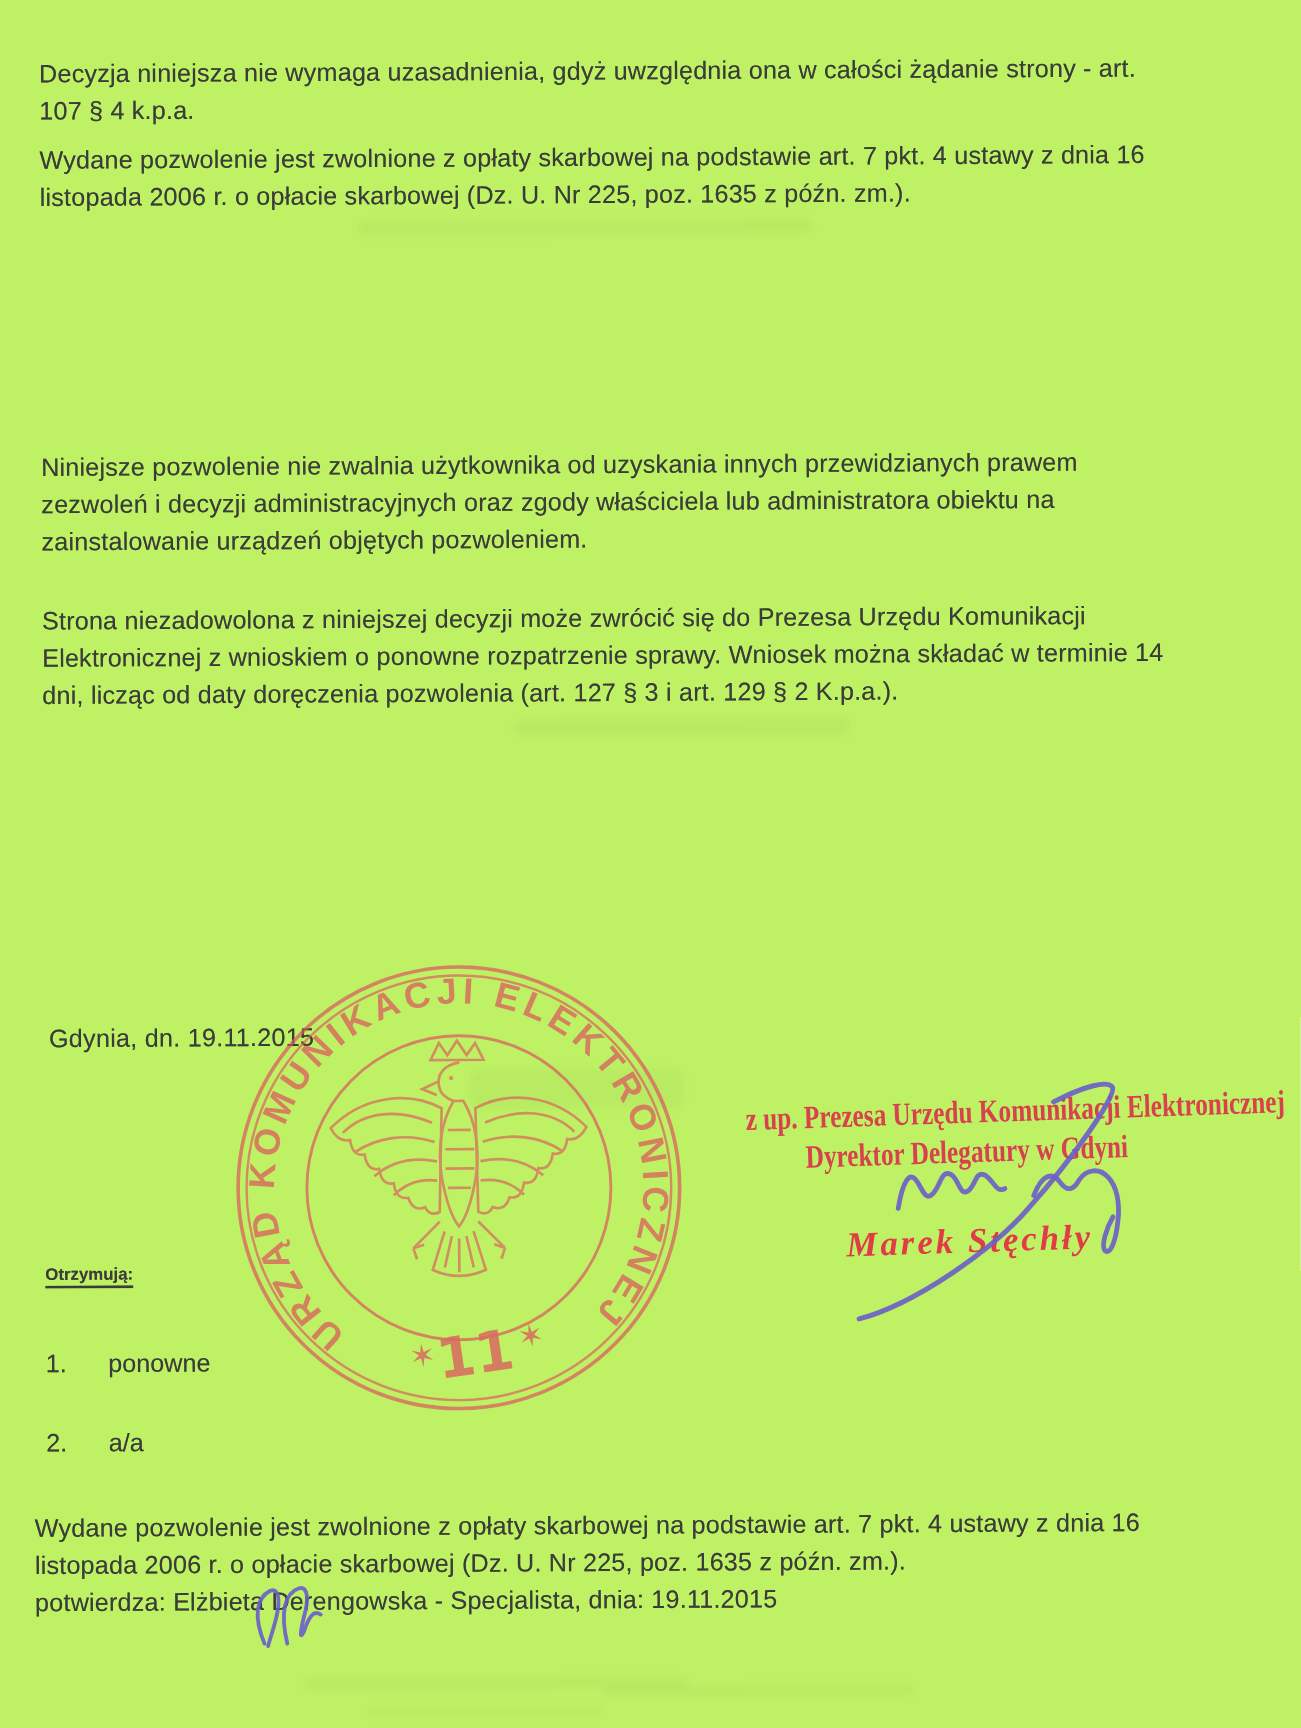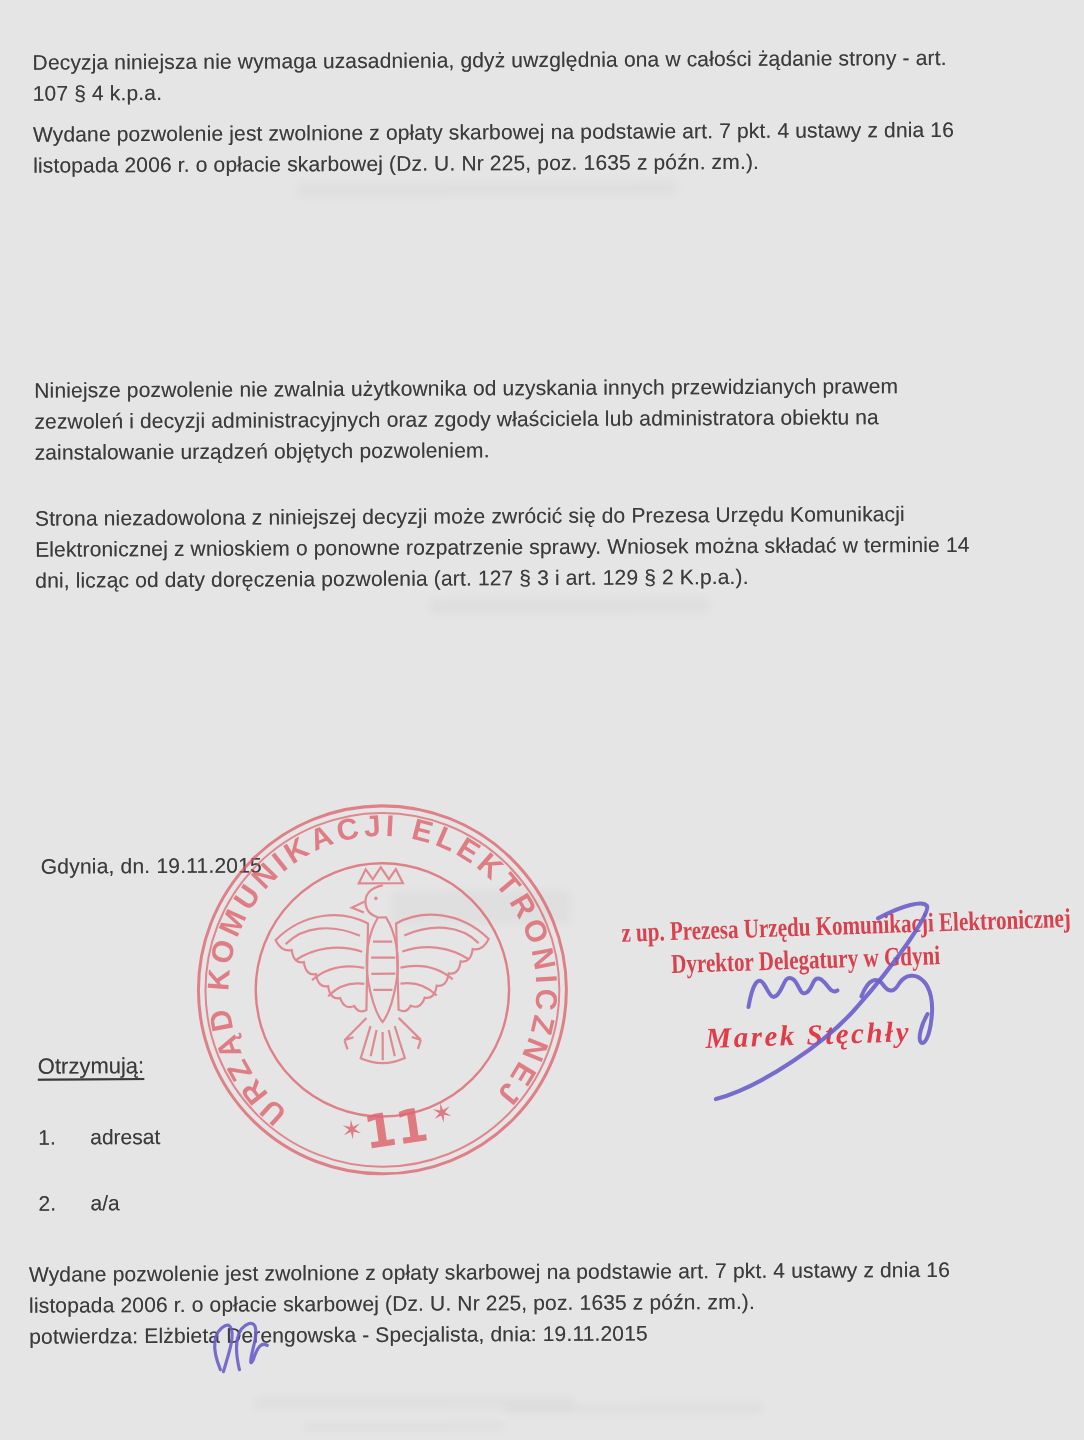--- a/index.html
+++ b/index.html
@@ -1,19 +1,19 @@
 <!DOCTYPE html>
 <html lang="pl" style="--ink: #3b3b3b; --stamp-red: #dd5660; --sig-red: #d8414e; --name-red: #e23b48; --pen-blue: #6a5ec9;"><head>
 <meta charset="utf-8">
 <style>
   html,body{margin:0;padding:0;background:#ffffff;}
   .page{
     position:relative;
     width:1084px;height:1440px;
-    background:#e5e5e5;
+    background:#bef264;
     overflow:hidden;
     font-family:"Liberation Sans",sans-serif;
     color:var(--ink,#3b3b3b);
   }
   .sheet{
     position:absolute;inset:0;
     transform:rotate(-0.3deg);
     transform-origin:50% 50%;
   }
   .par{
@@ -58,21 +58,21 @@
   .sig-name{
     margin-top:42px;
     font-size:29px;font-weight:700;font-style:italic;
     letter-spacing:2.5px;color:var(--name-red,#e23b48);white-space:nowrap;
   }
   .pen{stroke:var(--pen-blue,#6a5ec9);fill:none;stroke-linecap:round;stroke-linejoin:round;opacity:.9;}
   .sig-scribble{position:absolute;left:630px;top:888px;width:330px;height:228px;}
   .paraph{position:absolute;left:200px;top:1316px;width:75px;height:62px;}
   .recv-heading{
     position:absolute;left:36px;top:1051px;
-    font-size:22px;font-weight:normal;
+    font-size:14px;font-weight:bold;
     text-decoration:underline;
     text-decoration-thickness:2px;
     text-underline-offset:5px;
     text-shadow:0 0 0.4px rgba(0,0,0,.4);
   }
   .recv-item{
     position:absolute;left:36px;
     font-size:21px;
     text-shadow:0 0 0.4px rgba(0,0,0,.4);
   }
@@ -163,21 +163,21 @@
     </div>
 
     <svg class="sig-scribble" viewBox="0 0 330 228">
       <path class="pen" stroke-width="4.2" d="M247,32 C272,19 292,14 296,20 C300,27 262,80 226,120 C196,155 130,200 84,212"></path>
       <path class="pen" stroke-width="4" d="M117,120 C121,97 127,88 133,98 C138,106 140,114 146,108 C153,100 153,88 161,92 C168,96 168,110 175,106 C182,102 181,88 190,93 C197,98 199,108 206,104"></path>
       <path class="pen" stroke-width="4" d="M230,110 C237,92 246,90 252,99 C258,107 263,106 268,97 C274,88 285,87 292,95 C299,102 302,116 300,132 C298,150 293,160 289,156 C286,152 290,138 296,128"></path>
     </svg>
 
     <div class="recv-heading">Otrzymują:</div>
     <div class="recv-item recv-1">
-      <span class="num">1.</span><span>adresat</span>
+      <span class="num">1.</span><span>ponowne</span>
     </div>
     <div class="recv-item recv-2">
       <span class="num">2.</span><span>a/a</span>
     </div>
 
     <div class="footer">Wydane pozwolenie jest zwolnione z opłaty skarbowej na podstawie art. 7 pkt. 4 ustawy z dnia 16
 listopada 2006 r. o opłacie skarbowej (Dz. U. Nr 225, poz. 1635 z późn. zm.).
 potwierdza: Elżbieta Derengowska - Specjalista, dnia: 19.11.2015</div>
 
     <svg class="paraph" viewBox="0 0 75 62">

